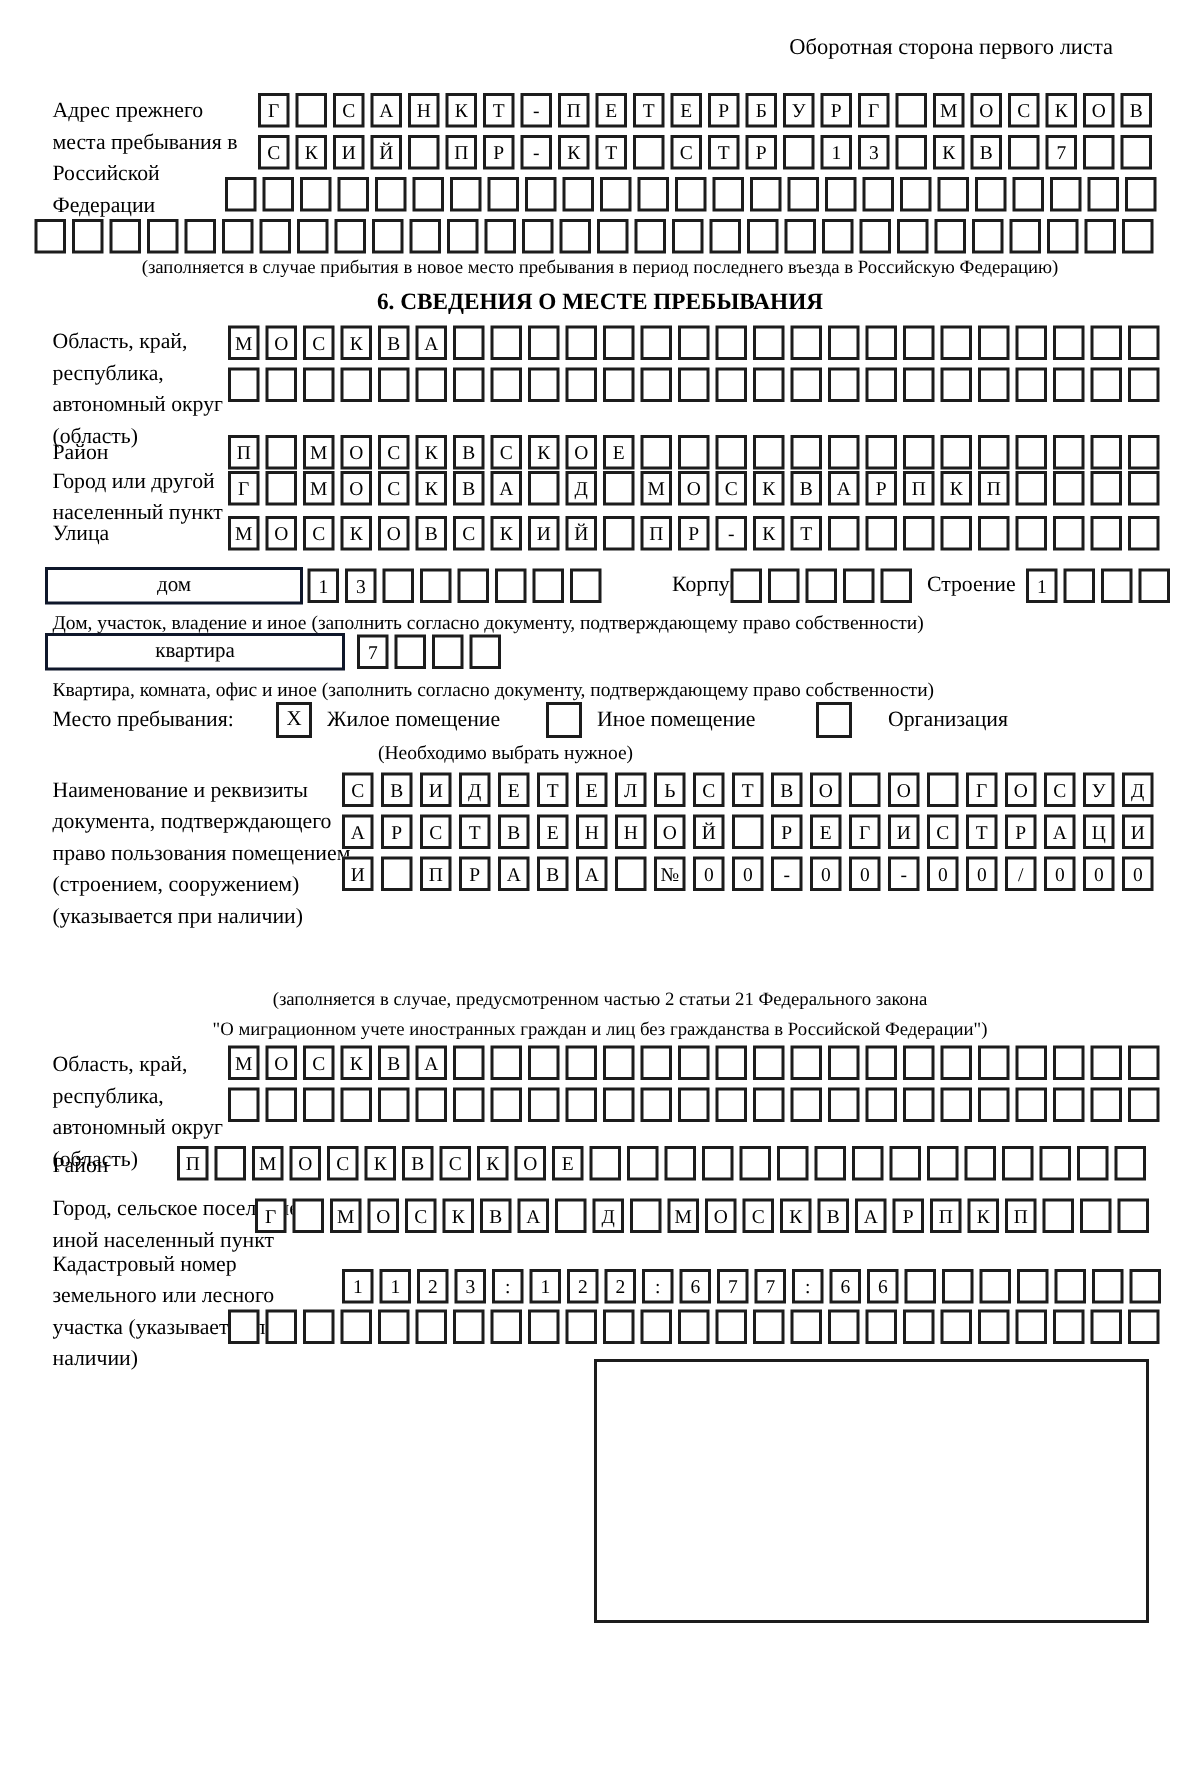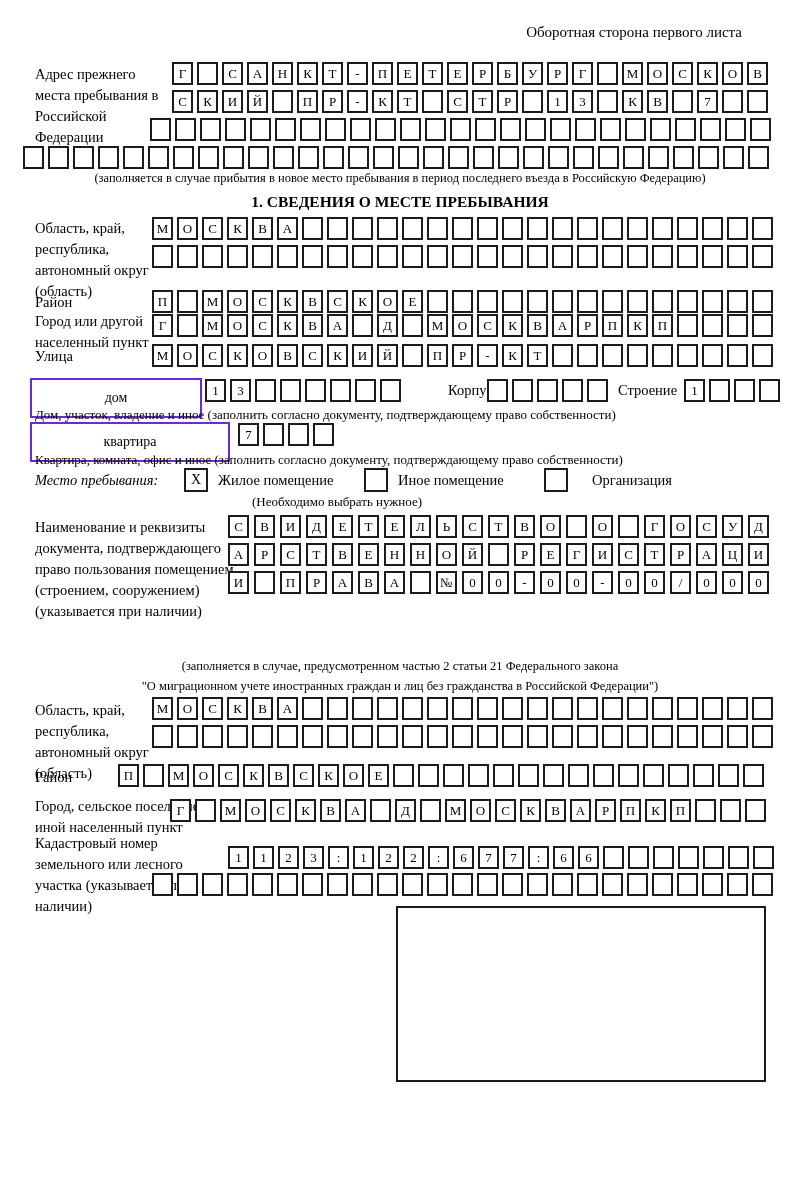--- a/index.html
+++ b/index.html
@@ -15,21 +15,21 @@
   .stitle{font-weight:bold;font-size:15.5px;text-align:center;width:100%;}
   .cellrow{position:absolute;display:flex;}
   .cell{
     box-sizing:border-box;flex:0 0 auto;
     width:21px;height:23px;border:2px solid #1c1c1c;margin-right:4px;
     display:flex;align-items:center;justify-content:center;
     font-size:13px;line-height:1;background:#fff;
   }
   .cellrow.wide .cell{margin-right:5px;}
   .fieldbox{
-    box-sizing:border-box;border:2px solid #6d28d9;height:40px;background:#fff;
+    box-sizing:border-box;border:2px solid #0f172a;height:25px;background:#fff;
     display:flex;align-items:center;justify-content:center;font-size:14px;
   }
   .checkbox{
     box-sizing:border-box;width:24px;height:24px;border:2px solid #1c1c1c;background:#fff;
     display:flex;align-items:center;justify-content:center;font-size:14px;
   }
   .bigbox{box-sizing:border-box;border:2px solid #1c1c1c;background:#fff;}
   .ctr{text-align:center;}
 </style>
 </head>
@@ -146,21 +146,21 @@
       <div class="cell"></div>
       <div class="cell"></div>
       <div class="cell"></div>
       <div class="cell"></div>
       <div class="cell"></div>
       <div class="cell"></div>
       <div class="cell"></div>
     </div>
   <div class="abs note" style="left:0;top:171px;">(заполняется в случае прибытия в новое место пребывания в период последнего въезда в Российскую Федерацию)</div>
 
-  <div class="abs stitle" style="left:0;top:193px;">1. СВЕДЕНИЯ О МЕСТЕ ПРЕБЫВАНИЯ</div>
+  <div class="abs stitle" style="left:0;top:193px;">6. СВЕДЕНИЯ О МЕСТЕ ПРЕБЫВАНИЯ</div>
 
   <div class="abs label" style="left:35px;top:218px;width:115px;">Область, край, республика, автономный округ (область)</div>
   <div class="cellrow" style="left:152px;top:217px;">
       <div class="cell">М</div>
       <div class="cell">О</div>
       <div class="cell">С</div>
       <div class="cell">К</div>
       <div class="cell">В</div>
       <div class="cell">А</div>
       <div class="cell"></div>
@@ -328,21 +328,21 @@
 
   <div class="abs caption" style="left:35px;top:407px;">Дом, участок, владение и иное (заполнить согласно документу, подтверждающему право собственности)</div>
   <div class="cellrow" style="left:238px;top:423px;">
       <div class="cell">7</div>
       <div class="cell"></div>
       <div class="cell"></div>
       <div class="cell"></div>
     </div>
   <div class="abs caption" style="left:35px;top:452px;">Квартира, комната, офис и иное (заполнить согласно документу, подтверждающему право собственности)</div>
 
-  <div class="abs label" style="left:35px;top:470px;font-style:italic;">Место пребывания:</div>
+  <div class="abs label" style="left:35px;top:470px;">Место пребывания:</div>
   <div class="abs checkbox" style="left:184px;top:468px;">X</div>
   <div class="abs label" style="left:218px;top:470px;">Жилое помещение</div>
   <div class="abs checkbox" style="left:364px;top:468px;"></div>
   <div class="abs label" style="left:398px;top:470px;">Иное помещение</div>
   <div class="abs checkbox" style="left:544px;top:468px;"></div>
   <div class="abs label" style="left:592px;top:470px;">Организация</div>
   <div class="abs caption" style="left:252px;top:494px;">(Необходимо выбрать нужное)</div>
 
   <div class="abs label" style="left:35px;top:517px;width:200px;">Наименование и реквизиты документа, подтверждающего право пользования помещением (строением, сооружением) (указывается при наличии)</div>
   <div class="cellrow wide" style="left:228px;top:515px;">

